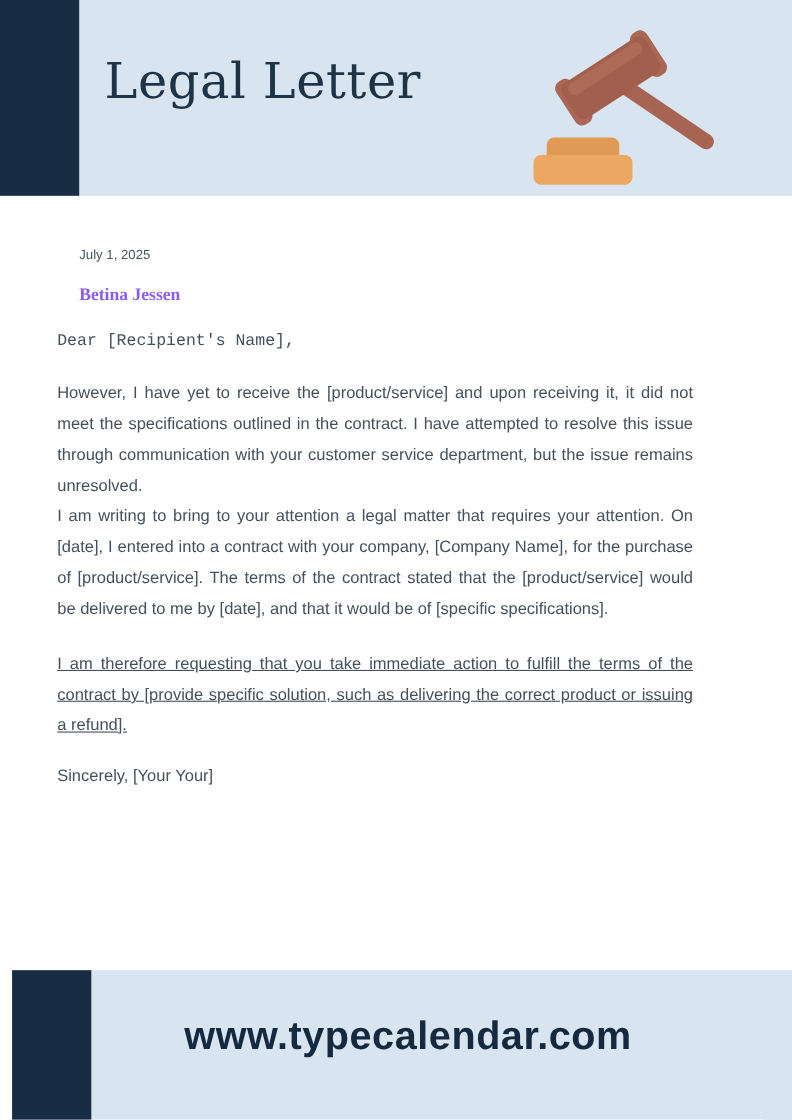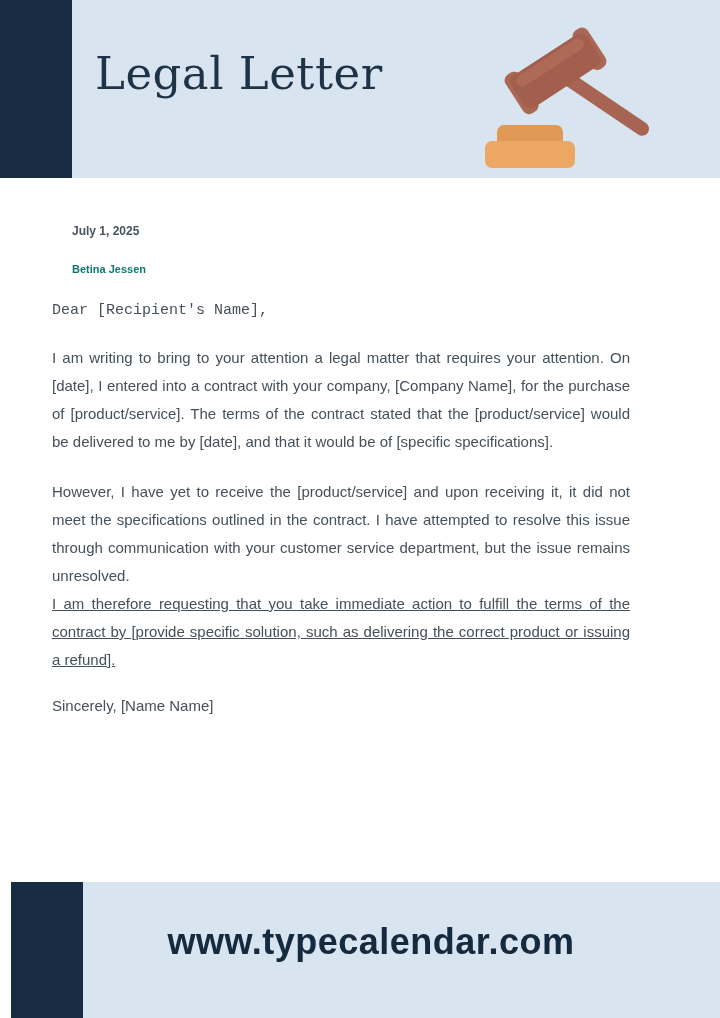--- a/index.html
+++ b/index.html
@@ -43,27 +43,27 @@
   .letter {
     position: absolute; left: 52px; top: 224px;
     width: 578px;
     color: #45505a;
     font-size: 15px; line-height: 28px;
   }
   .letter-date {
     margin: 0 0 24px 20px;
     font-size: 12px; line-height: 14px;
     color: #4a545e;
-    font-weight: bold;
   }
   .letter-sender {
     margin: 0 0 21px 20px;
-    font-size: 11px; line-height: 14px;
+    font-size: 16px; line-height: 14px;
     font-weight: bold;
-    color: #0f766e;
+    color: #8b5cf6;
+    font-family: Liberation Serif, serif;
   }
   .salutation { margin: 0 0 19px 0; font-family: Liberation Mono, monospace; }
   .letter p.body-par { margin: 0; text-align: justify; }
   .par-gap-lg { margin-bottom: 22px !important; }
   .par-gap-md { margin-bottom: 18px !important; text-decoration: underline; }
   .par-gap-sm { margin-bottom: 16px !important; }
   .closing { margin: 0; }
 
   
   .footer-band {
@@ -112,25 +112,25 @@
         <rect x="15" y="126" width="90" height="27" rx="7" fill="#eca763"></rect>
       </svg>
     </div>
   </div>
 
   <div class="letter">
     <div class="letter-date">July 1, 2025</div>
     <div class="letter-sender">Betina Jessen</div>
     <div class="salutation">Dear [Recipient's Name],</div>
 
+    <p class="body-par">However, I have yet to receive the [product/service] and upon receiving it, it did not meet the specifications outlined in the contract. I have attempted to resolve this issue through communication with your customer service department, but the issue remains unresolved.</p>
     <p class="body-par par-gap-lg">I am writing to bring to your attention a legal matter that requires your attention. On [date], I entered into a contract with your company, [Company Name], for the purchase of [product/service]. The terms of the contract stated that the [product/service] would be delivered to me by [date], and that it would be of [specific specifications].</p>
-    <p class="body-par">However, I have yet to receive the [product/service] and upon receiving it, it did not meet the specifications outlined in the contract. I have attempted to resolve this issue through communication with your customer service department, but the issue remains unresolved.</p>
     <p class="body-par par-gap-md">I am therefore requesting that you take immediate action to fulfill the terms of the contract by [provide specific solution, such as delivering the correct product or issuing a refund].</p>
 
-    <div class="closing">Sincerely, [Name Name]</div>
+    <div class="closing">Sincerely, [Your Your]</div>
   </div>
 
   <div class="footer-band">
     <div class="leftbar-bottom"></div>
     <div class="website-url">www.typecalendar.com</div>
   </div>
 
 </div>
 
 </body></html>

